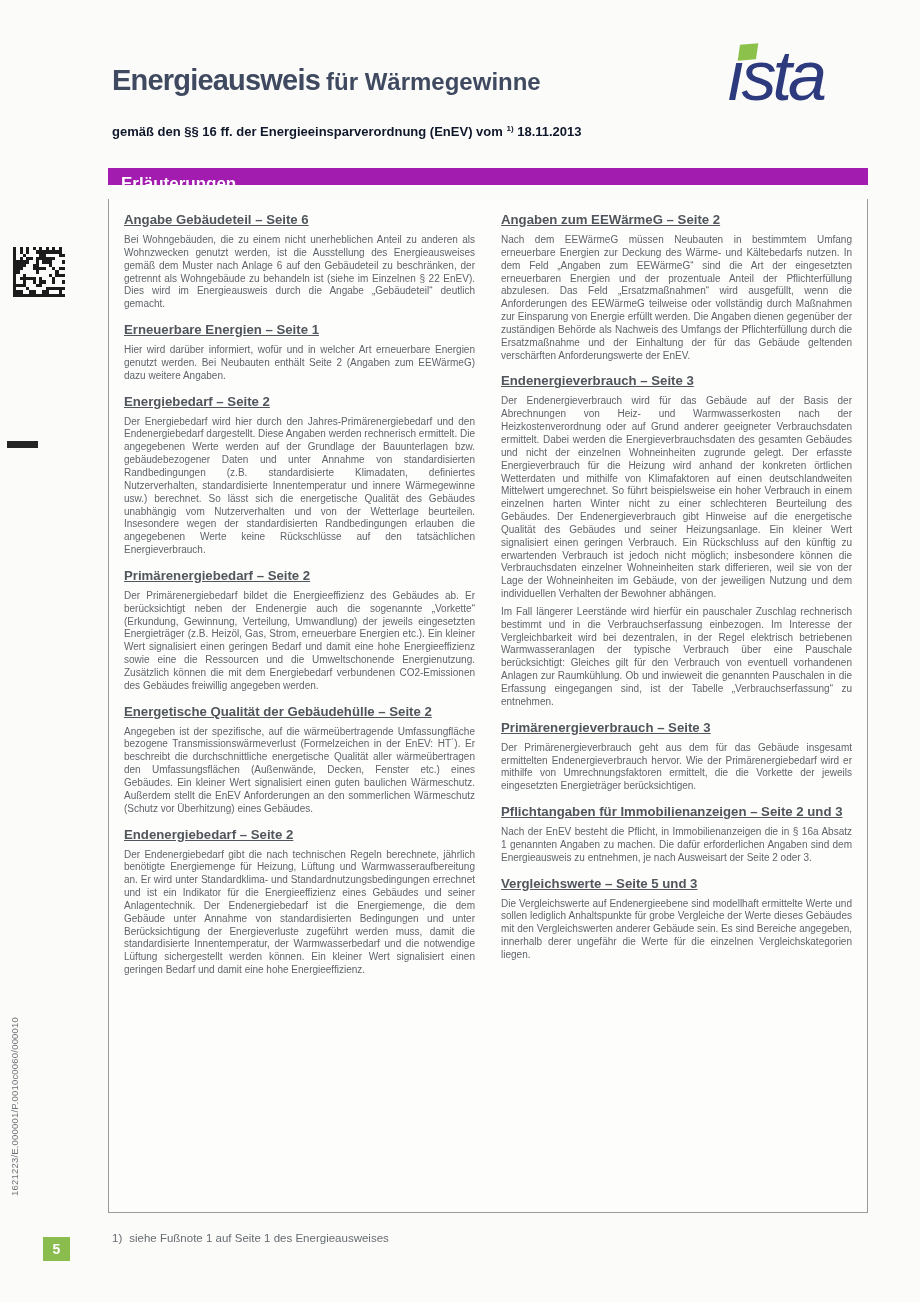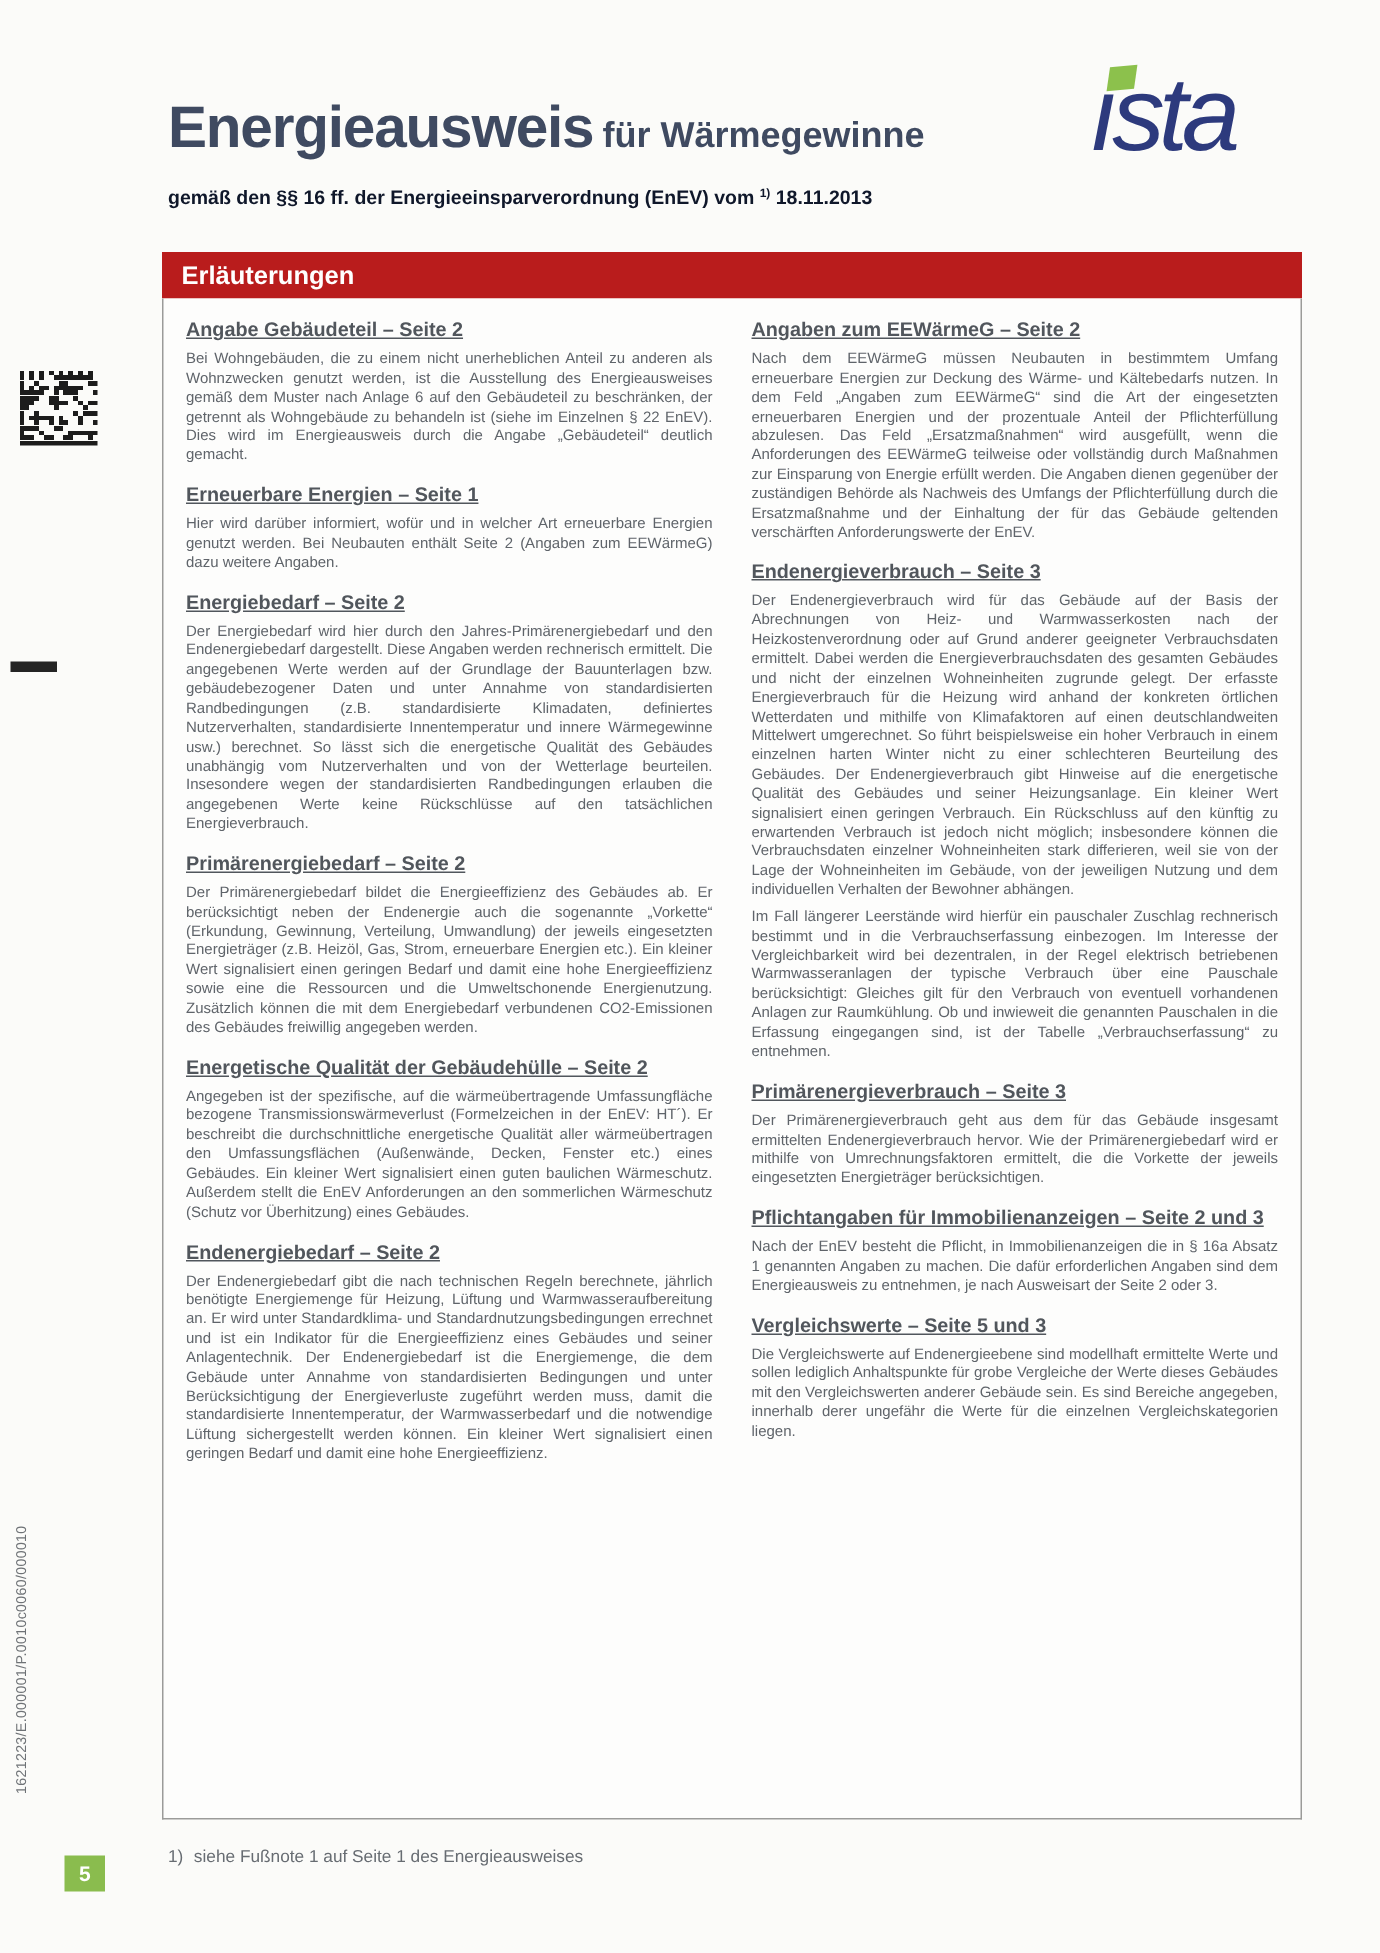--- a/index.html
+++ b/index.html
@@ -4,31 +4,31 @@
 <style>
   html,body { margin:0; padding:0; background:#e8e8e6; }
   .page {
     position:relative; width:920px; height:1302px; margin:0 auto;
     background:#fbfbf9; overflow:hidden;
     font-family:"Liberation Sans", sans-serif;
     -webkit-font-smoothing:antialiased;
   }
   
   .title { position:absolute; left:112px; top:64px; color:#3f4a61; white-space:nowrap; }
-  .title-main { font-size:39px; font-weight:bold; letter-spacing:-0.8px; }
+  .title-main { font-size:29px; font-weight:bold; letter-spacing:-0.8px; }
   .title-sub  { font-size:24px; font-weight:600; margin-left:6px; }
   .subtitle { position:absolute; left:112px; top:124px; font-size:13px; font-weight:bold; color:#0f172a; }
   .subtitle sup { font-size:8px; font-weight:bold; }
   .logo { position:absolute; left:726px; top:36px; width:180px; height:86px; color:#2d3a7d; }
   .logo-text { font-style:italic; font-weight:normal; font-size:70px; line-height:80px; letter-spacing:-4px; }
   .logo-dot { position:absolute; left:13px; top:8px; width:18px; height:16px; background:#8cc14c; transform:skewX(-13deg) rotate(-5deg); }
   
   .bar {
-    position:absolute; left:108px; top:168px; width:760px; height:31px;
-    background:#b91c1c; color:#ffffff; font-size:17px; font-weight:bold;
+    position:absolute; left:108px; top:168px; width:760px; height:17px;
+    background:#a21caf; color:#ffffff; font-size:17px; font-weight:bold;
     line-height:31px; padding-left:13px; box-sizing:border-box;
   }
   .content-box {
     position:absolute; left:108px; top:199px; width:760px; height:1014px;
     background:#fdfdfc; border:1px solid #9b9b99; border-top:none;
     box-sizing:border-box; padding:13px 15px 8px 15px;
     display:flex; gap:26px; overflow:hidden;
   }
   .col { flex:1; min-width:0; }
   .section { margin-bottom:11px; }
@@ -201,21 +201,21 @@
   <div class="logo">
     <div class="logo-text" id="logo-text">ısta</div>
     <div class="logo-dot"></div>
   </div>
 
   <div class="bar">Erläuterungen</div>
 
   <div class="content-box">
     <div class="col" id="col-left">
         <div class="section">
-          <div class="sec-h">Angabe Gebäudeteil – Seite 2</div>
+          <div class="sec-h">Angabe Gebäudeteil – Seite 6</div>
           <p class="sec-p">Bei Wohngebäuden, die zu einem nicht unerheblichen Anteil zu anderen als Wohnzwecken genutzt werden, ist die Ausstellung des Energieausweises gemäß dem Muster nach Anlage 6 auf den Gebäudeteil zu beschränken, der getrennt als Wohngebäude zu behandeln ist (siehe im Einzelnen § 22 EnEV). Dies wird im Energieausweis durch die Angabe „Gebäudeteil“ deutlich gemacht.</p>
         </div>
         <div class="section">
           <div class="sec-h">Erneuerbare Energien – Seite 1</div>
           <p class="sec-p">Hier wird darüber informiert, wofür und in welcher Art erneuerbare Energien genutzt werden. Bei Neubauten enthält Seite 2 (Angaben zum EEWärmeG) dazu weitere Angaben.</p>
         </div>
         <div class="section">
           <div class="sec-h">Energiebedarf – Seite 2</div>
           <p class="sec-p">Der Energiebedarf wird hier durch den Jahres-Primärenergiebedarf und den Endenergiebedarf dargestellt. Diese Angaben werden rechnerisch ermittelt. Die angegebenen Werte werden auf der Grundlage der Bauunterlagen bzw. gebäudebezogener Daten und unter Annahme von standardisierten Randbedingungen (z.B. standardisierte Klimadaten, definiertes Nutzerverhalten, standardisierte Innentemperatur und innere Wärmegewinne usw.) berechnet. So lässt sich die energetische Qualität des Gebäudes unabhängig vom Nutzerverhalten und von der Wetterlage beurteilen. Insesondere wegen der standardisierten Randbedingungen erlauben die angegebenen Werte keine Rückschlüsse auf den tatsächlichen Energieverbrauch.</p>
         </div>

